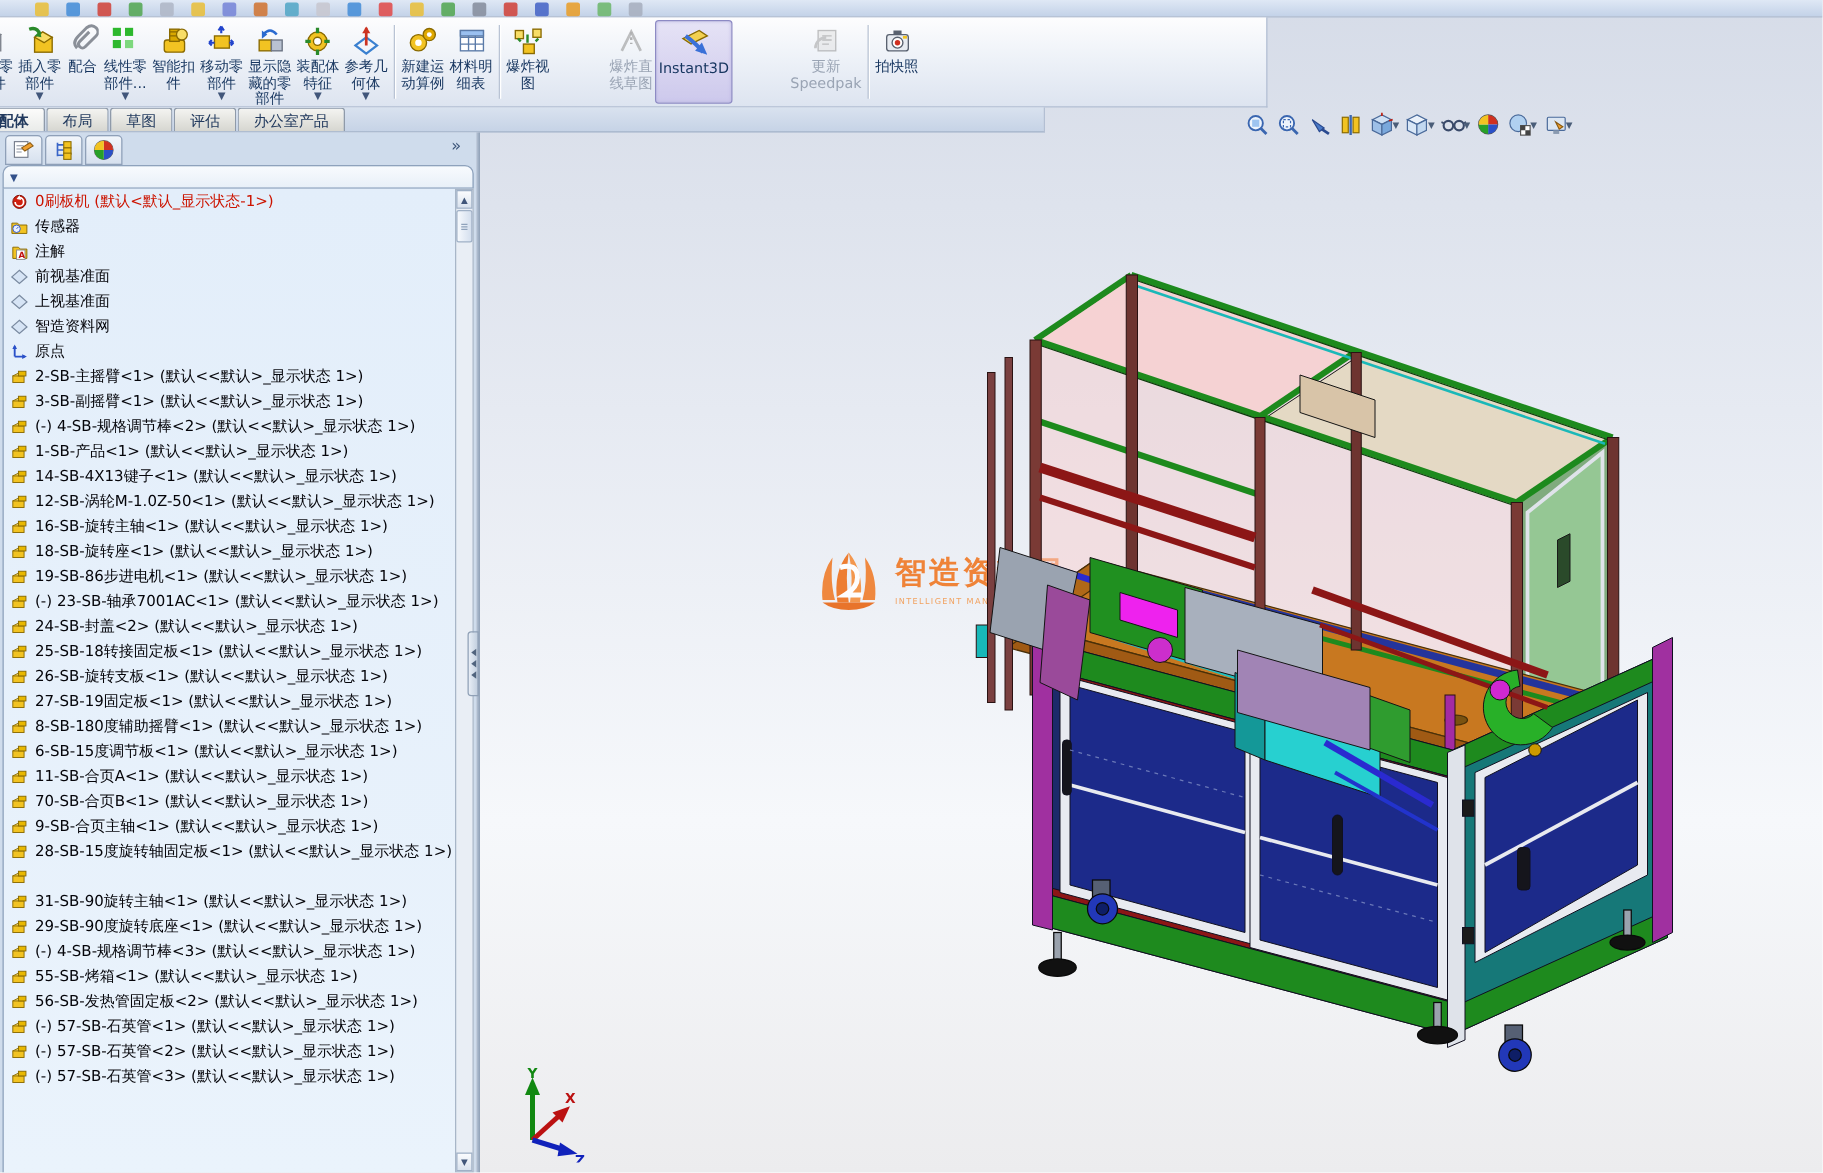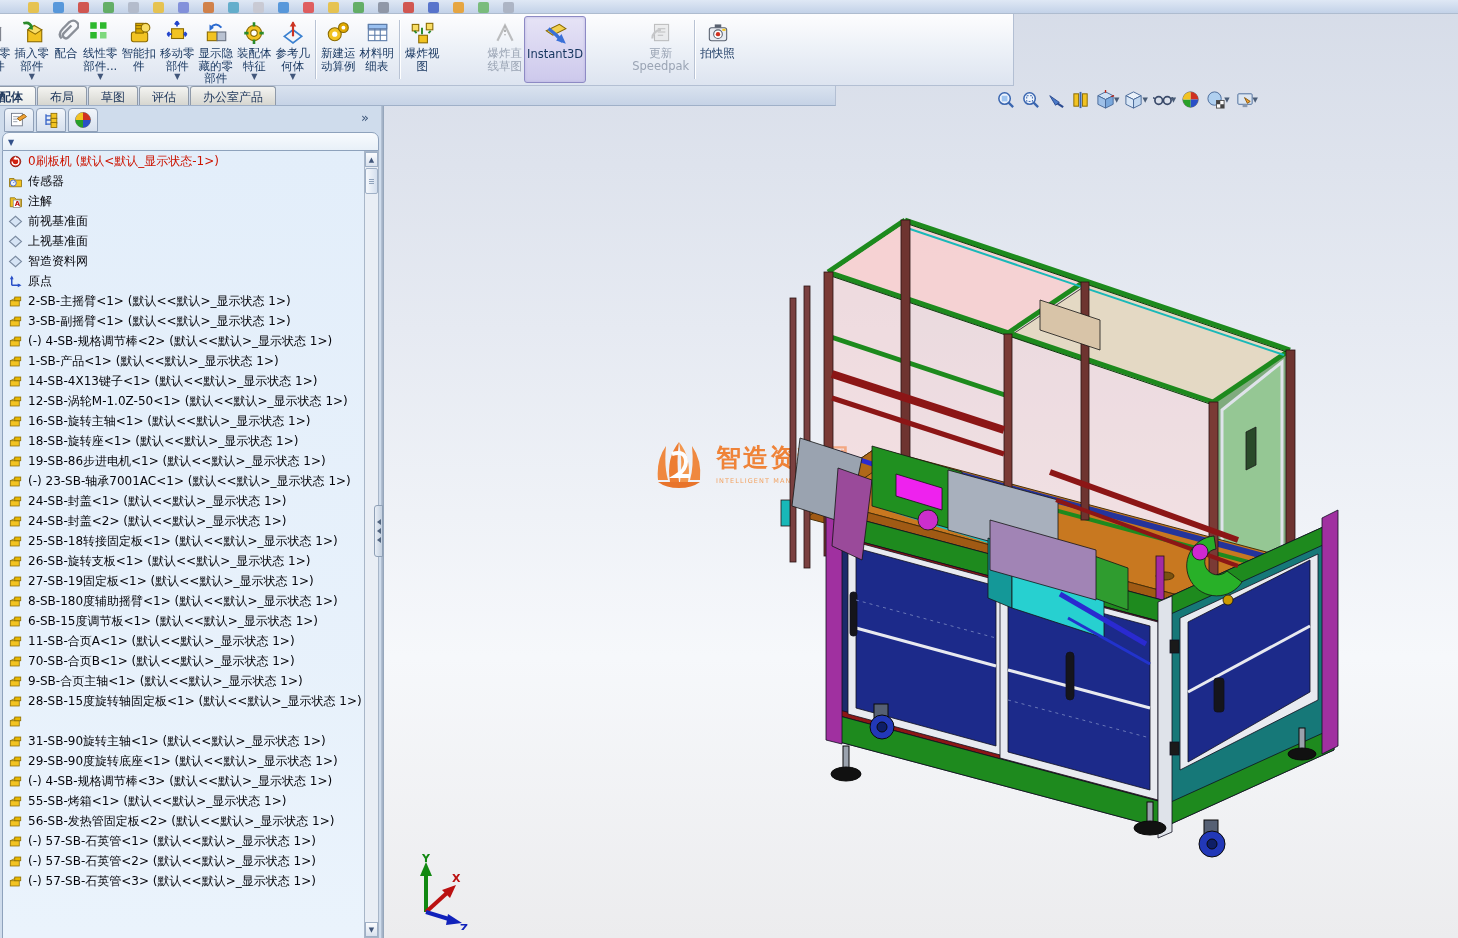--- a/index.html
+++ b/index.html
@@ -383,28 +383,20 @@
         </svg>
         <span>19-SB-86步进电机&lt;1&gt; (默认&lt;&lt;默认&gt;_显示状态 1&gt;)</span>
       </div>
       <div class="trow">
         <svg viewBox="0 0 20 20" width="15" height="15" class="nicon">
           <polygon points="3,9 9,6 15,9 9,12" fill="#f8dd66" stroke="#8a6a00"></polygon>
           <rect x="3" y="9" width="12" height="7" fill="#f2c322" stroke="#8a6a00"></rect>
           <rect x="9" y="4" width="8" height="5" fill="#e8b800" stroke="#8a6a00"></rect>
         </svg>
         <span>(-) 23-SB-轴承7001AC&lt;1&gt; (默认&lt;&lt;默认&gt;_显示状态 1&gt;)</span>
-      </div>
-      <div class="trow">
-        <svg viewBox="0 0 20 20" width="15" height="15" class="nicon">
-          <polygon points="3,9 9,6 15,9 9,12" fill="#f8dd66" stroke="#8a6a00"></polygon>
-          <rect x="3" y="9" width="12" height="7" fill="#f2c322" stroke="#8a6a00"></rect>
-          <rect x="9" y="4" width="8" height="5" fill="#e8b800" stroke="#8a6a00"></rect>
-        </svg>
-        <span>24-SB-封盖&lt;1&gt; (默认&lt;&lt;默认&gt;_显示状态 1&gt;)</span>
       </div>
       <div class="trow">
         <svg viewBox="0 0 20 20" width="15" height="15" class="nicon">
           <polygon points="3,9 9,6 15,9 9,12" fill="#f8dd66" stroke="#8a6a00"></polygon>
           <rect x="3" y="9" width="12" height="7" fill="#f2c322" stroke="#8a6a00"></rect>
           <rect x="9" y="4" width="8" height="5" fill="#e8b800" stroke="#8a6a00"></rect>
         </svg>
         <span>24-SB-封盖&lt;2&gt; (默认&lt;&lt;默认&gt;_显示状态 1&gt;)</span>
       </div>
       <div class="trow">

